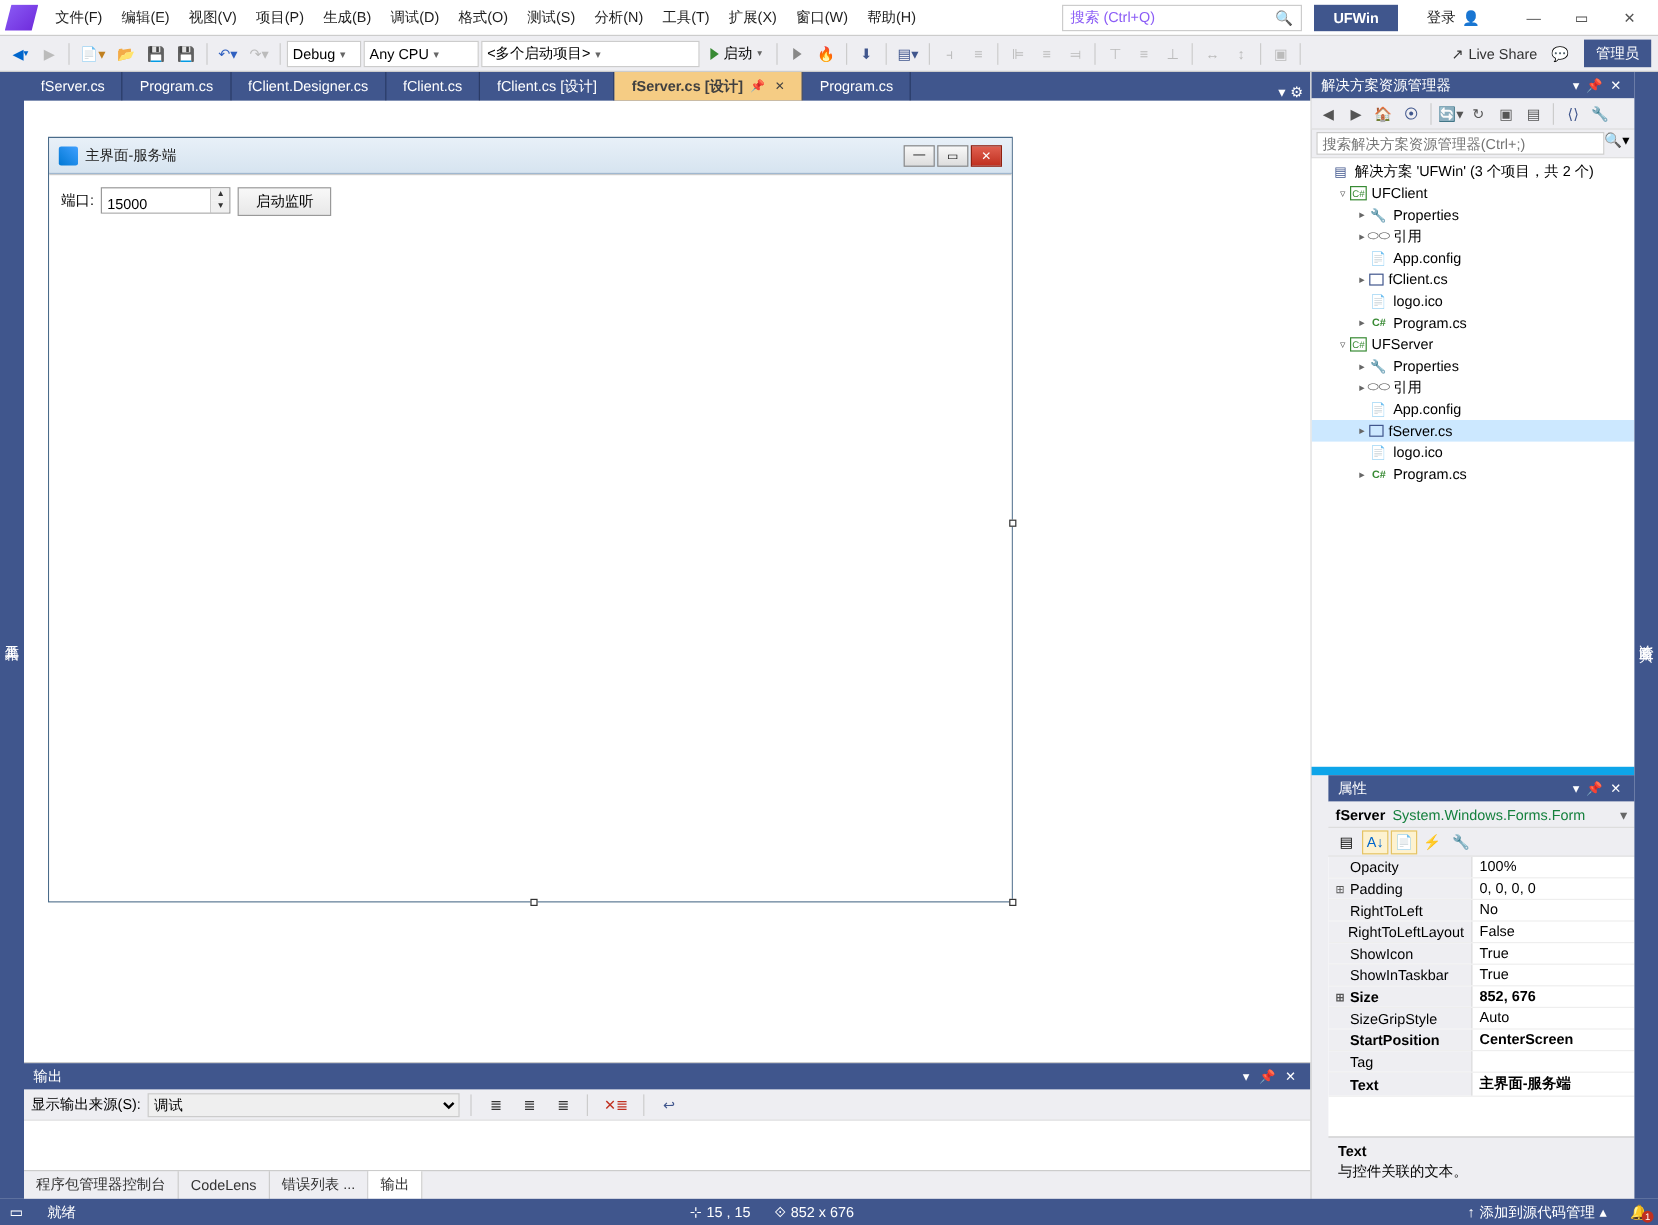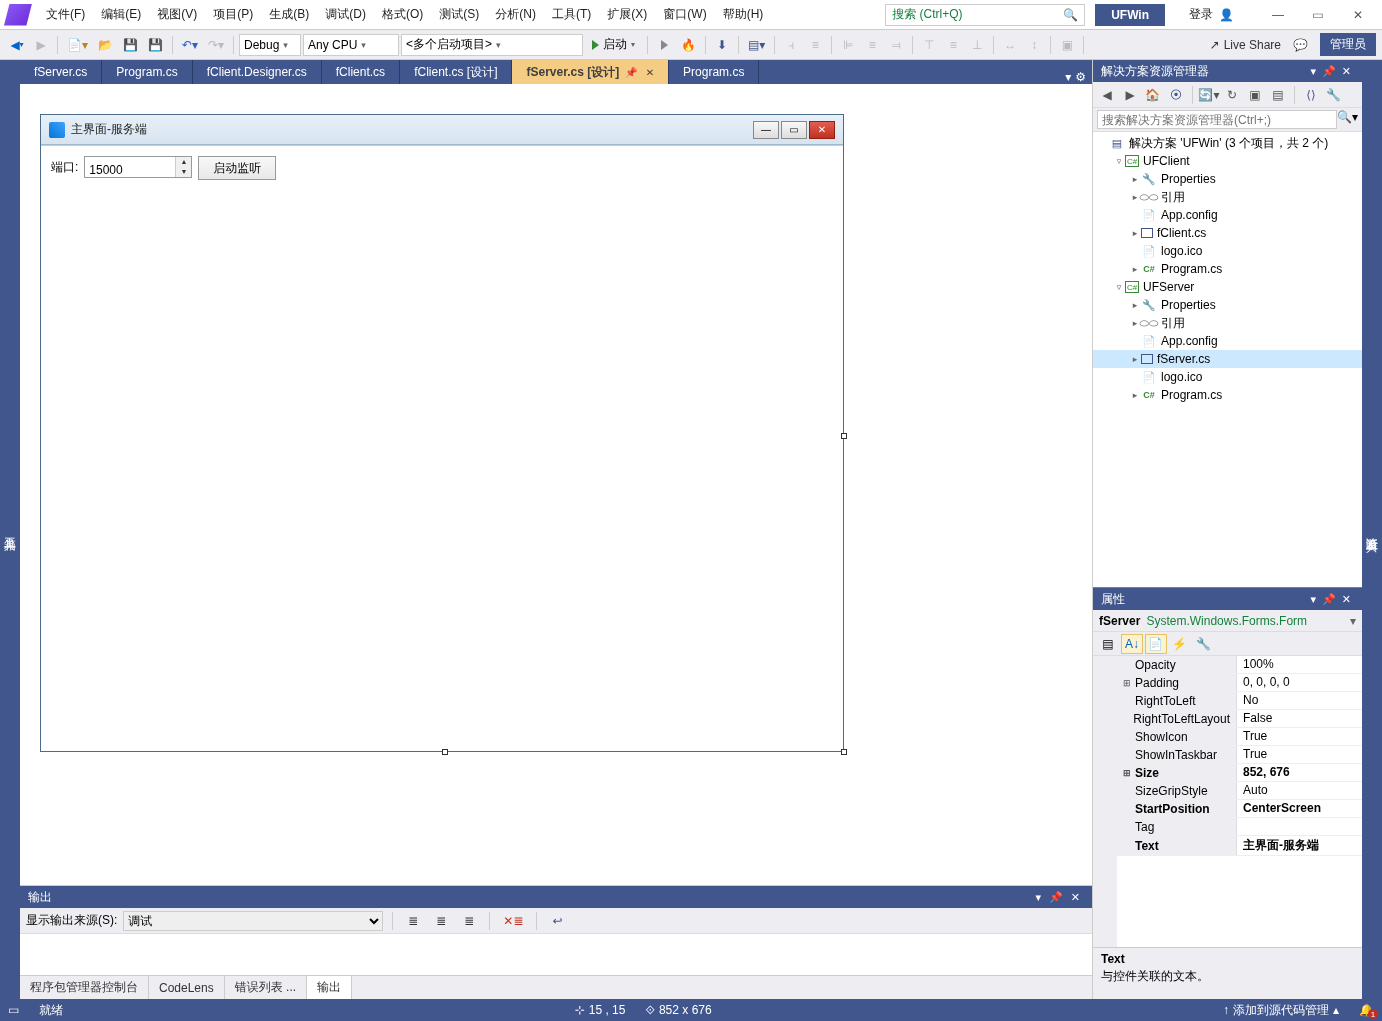--- a/index.html
+++ b/index.html
@@ -3,21 +3,21 @@
 <meta charset="utf-8">
 <style>
 * { margin: 0; padding: 0; box-sizing: border-box; font-family: "Microsoft YaHei", "Segoe UI", sans-serif; font-size: 12px; }
 body { background: #fff; width: 1382px; height: 1021px; overflow: hidden; display: flex; flex-direction: column; }
 
 
 .menubar { height: 30px; background: #fff; display: flex; align-items: center; padding: 0 4px; border-bottom: 1px solid #ccc; }
 .vs-logo { width: 28px; height: 22px; background: linear-gradient(135deg, #8b5cf6 0%, #6d28d9 100%); clip-path: polygon(20% 0%, 100% 0%, 80% 100%, 0% 100%); margin-right: 6px; }
 .menubar .menu-item { padding: 4px 8px; color: #1e1e1e; cursor: pointer; }
 .menubar .spacer { flex: 1; }
-.searchbox { width: 200px; height: 22px; border: 1px solid #ccc; padding: 0 6px; background: #fff; display: flex; align-items: center; justify-content: space-between; color: #15803d; }
+.searchbox { width: 200px; height: 22px; border: 1px solid #ccc; padding: 0 6px; background: #fff; display: flex; align-items: center; justify-content: space-between; color: #8b5cf6; }
 .title-pill { background: #40568d; color: #fff; padding: 3px 16px; margin-left: 10px; font-weight: bold; height:22px; line-height:16px;}
 .login-area { display: flex; align-items: center; gap: 6px; margin: 0 24px; color: #1e1e1e; }
 .winbtn { width: 40px; height: 26px; display: flex; align-items: center; justify-content: center; color: #555;}
 
 
 .toolbar { height: 30px; background: #eeeef2; display: flex; align-items: center; padding: 0 6px; gap: 2px; border-bottom: 1px solid #ccc; }
 .tb-btn { height: 22px; min-width: 22px; display: inline-flex; align-items: center; justify-content: center; padding: 0 3px; border: 1px solid transparent; cursor: pointer; color: #333; }
 .tb-sep { width: 1px; height: 18px; background: #ccc; margin: 0 3px; }
 .tb-combo { height: 22px; border: 1px solid #ccc; background: #fff; padding: 0 4px; display: inline-flex; align-items: center; gap: 4px; }
 .tb-combo .dd { color: #666; font-size: 9px; }
@@ -92,28 +92,28 @@
 .indent-0{padding-left:4px;} .indent-1{padding-left:20px;} .indent-2{padding-left:36px;}
 .glyph.csproj{color:#388a34; border:1px solid #388a34; font-size:8px; width:14px; height:12px;}
 .glyph.cs{color:#388a34; font-weight:bold; font-size:9px;}
 .glyph.wrench{color:#555;}
 .glyph.ref{color:#555;}
 .glyph.file{color:#555;}
 .glyph.sln{color:#40568d;}
 .glyph.form{color:#40568d; border:1px solid #40568d; width:12px; height:10px; font-size:0;}
 
 
-.props-panel { height: 412px; display:flex; flex-direction:column; border-top:1px solid #0ea5e9;}
+.props-panel { height: 360px; display:flex; flex-direction:column; border-top:7px solid #0ea5e9;padding-left:14px;}
 .props-object { height:22px; background:#eeeef2; display:flex; align-items:center; padding:0 6px; font-size:12px; border-bottom:1px solid #ddd;}
 .props-object b { margin-right:6px;}
 .props-object .dd { margin-left:auto; color:#666;}
 .props-toolbar { height:24px; background:#eeeef2; display:flex; align-items:center; padding:0 4px; gap:2px; border-bottom:1px solid #ddd;}
 .props-toolbar .ptb { width:22px; height:20px; display:flex; align-items:center; justify-content:center; border:1px solid transparent; cursor:pointer;}
 .props-toolbar .ptb.active { background:#fdf2d0; border-color:#e5c365;}
-.props-grid { flex:1; background:#fff; overflow:auto; font-size:12px;margin-left:24px;}
+.props-grid { flex:1; background:#fff; overflow:auto; font-size:12px;}
 .prop-row { display:flex; min-height:18px; border-bottom:1px solid #eee;}
 .prop-row .pname { width:120px; padding:1px 6px; background:#eeeef2; border-right:1px solid #ddd; display:flex; align-items:center; gap:2px;}
 .prop-row .pval { flex:1; padding:1px 6px;}
 .prop-row.bold .pname, .prop-row.bold .pval { font-weight:bold;}
 .prop-row .expand-tiny{ width:10px; font-size:9px; color:#555;}
 .props-desc { height:52px; background:#eeeef2; border-top:1px solid #ccc; padding:4px 8px; font-size:12px;}
 .props-desc b { display:block; margin-bottom:2px;}
 
 
 .statusbar { height: 22px; background:#40568d; color:#fff; display:flex; align-items:center; padding:0 8px; gap:20px; font-size:12px;}

